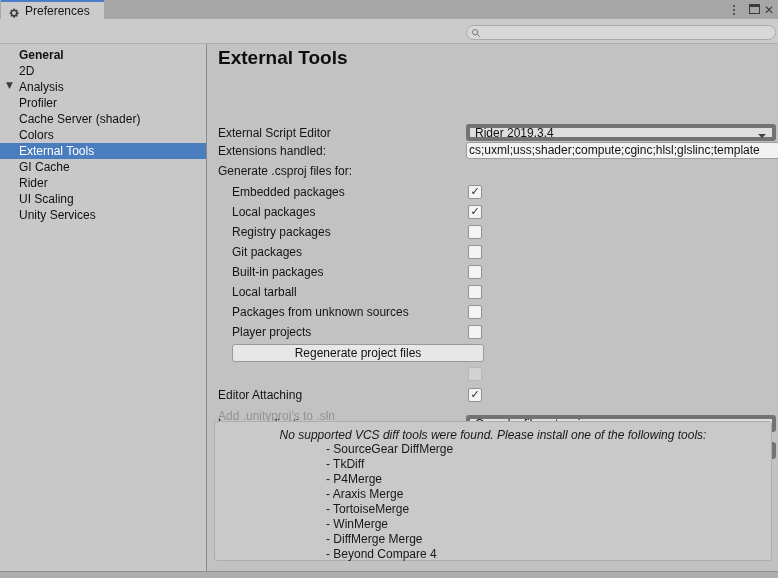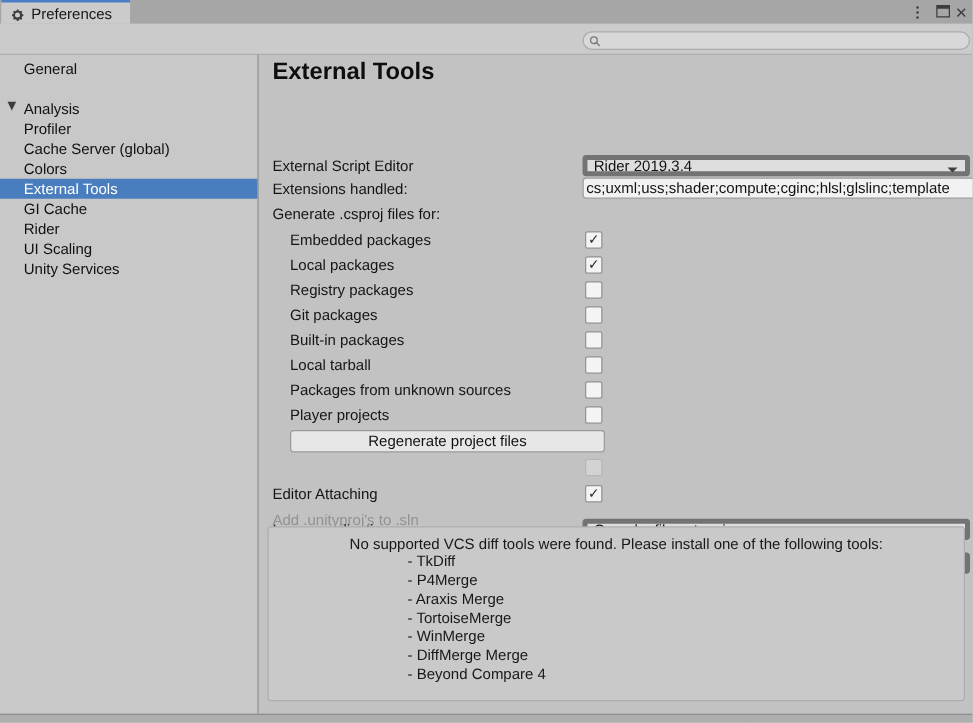--- a/index.html
+++ b/index.html
@@ -63,21 +63,21 @@
   .pkg-row { position:absolute; left:0; width:571px; height:18px; }
   .pkg-row .label { top:1px; }
   .pkg-row .checkbox { top:2px; }
 
   .btn { position:absolute; left:25px; top:300px; width:252px; height:18px; background:#e7e7e7;
          border:1px solid #9a9a9a; border-radius:3px; font-size:12px; color:#111;
          display:flex; align-items:center; justify-content:center; }
 
   .helpbox { position:absolute; left:7px; top:377px; width:558px; height:140px; background:#c9c9c9;
              border:1px solid #aeaeae; border-radius:3px; padding-top:6px; }
-  .helpbox .head { text-align:center; font-size:12px; color:#181818; }
+  .helpbox .head { text-align:center; font-size:12px; color:#181818;font-style:italic; }
   .helpbox .tool { font-size:12px; color:#181818; padding-left:111px; line-height:15px; }
 
   .bottomstrip { position:absolute; left:0; top:571px; width:778px; height:7px; background:#aeaeae; border-top:1px solid #8f8f8f; }
 </style>
 </head>
 <body>
 
 <div id="window">
 
   <div class="tabstrip">
@@ -103,32 +103,35 @@
     <div class="search">
       <svg width="10" height="10" viewBox="0 0 12 12">
         <circle cx="5" cy="5" r="3.2" fill="none" stroke="#777" stroke-width="1.2"></circle>
         <line x1="7.5" y1="7.5" x2="10.5" y2="10.5" stroke="#777" stroke-width="1.2"></line>
       </svg>
       <input class="search-input" placeholder="" style="">
     </div>
   </div>
 
   <div class="sidebar" id="sidebar">
-      <div class="side-item" style="top: 3px;">
+      <div class="side-item" style="top: 3px; font-weight: bold;">
         <span class="lbl">General</span>
+      </div>
+      <div class="side-item" style="top: 19px;">
+        <span class="lbl">2D</span>
       </div>
       <div class="side-item" style="top: 35px;">
         <span class="fold">▼</span>
         <span class="lbl">Analysis</span>
       </div>
       <div class="side-item indented" style="top: 51px;">
         <span class="lbl">Profiler</span>
       </div>
       <div class="side-item" style="top: 67px;">
-        <span class="lbl">Cache Server (global)</span>
+        <span class="lbl">Cache Server (shader)</span>
       </div>
       <div class="side-item" style="top: 83px;">
         <span class="lbl">Colors</span>
       </div>
       <div class="side-item selected" style="top: 99px;">
         <span class="lbl">External Tools</span>
       </div>
       <div class="side-item" style="top: 115px;">
         <span class="lbl">GI Cache</span>
       </div>
@@ -217,20 +220,21 @@
 
     <div class="label" style="top:399px">Revision Control Diff/Merge</div>
     <div class="dropdown" style="top:398px">
       <span class="val"></span>
       <span class="arrow"></span>
     </div>
 
     <div class="helpbox">
       <div class="head">No supported VCS diff tools were found. Please install one of the following tools:</div>
       <div id="vcs-tools">
+          <div class="tool">- SourceGear DiffMerge</div>
           <div class="tool">- TkDiff</div>
           <div class="tool">- P4Merge</div>
           <div class="tool">- Araxis Merge</div>
           <div class="tool">- TortoiseMerge</div>
           <div class="tool">- WinMerge</div>
           <div class="tool">- DiffMerge Merge</div>
           <div class="tool">- Beyond Compare 4</div>
         </div>
     </div>
   </div>

